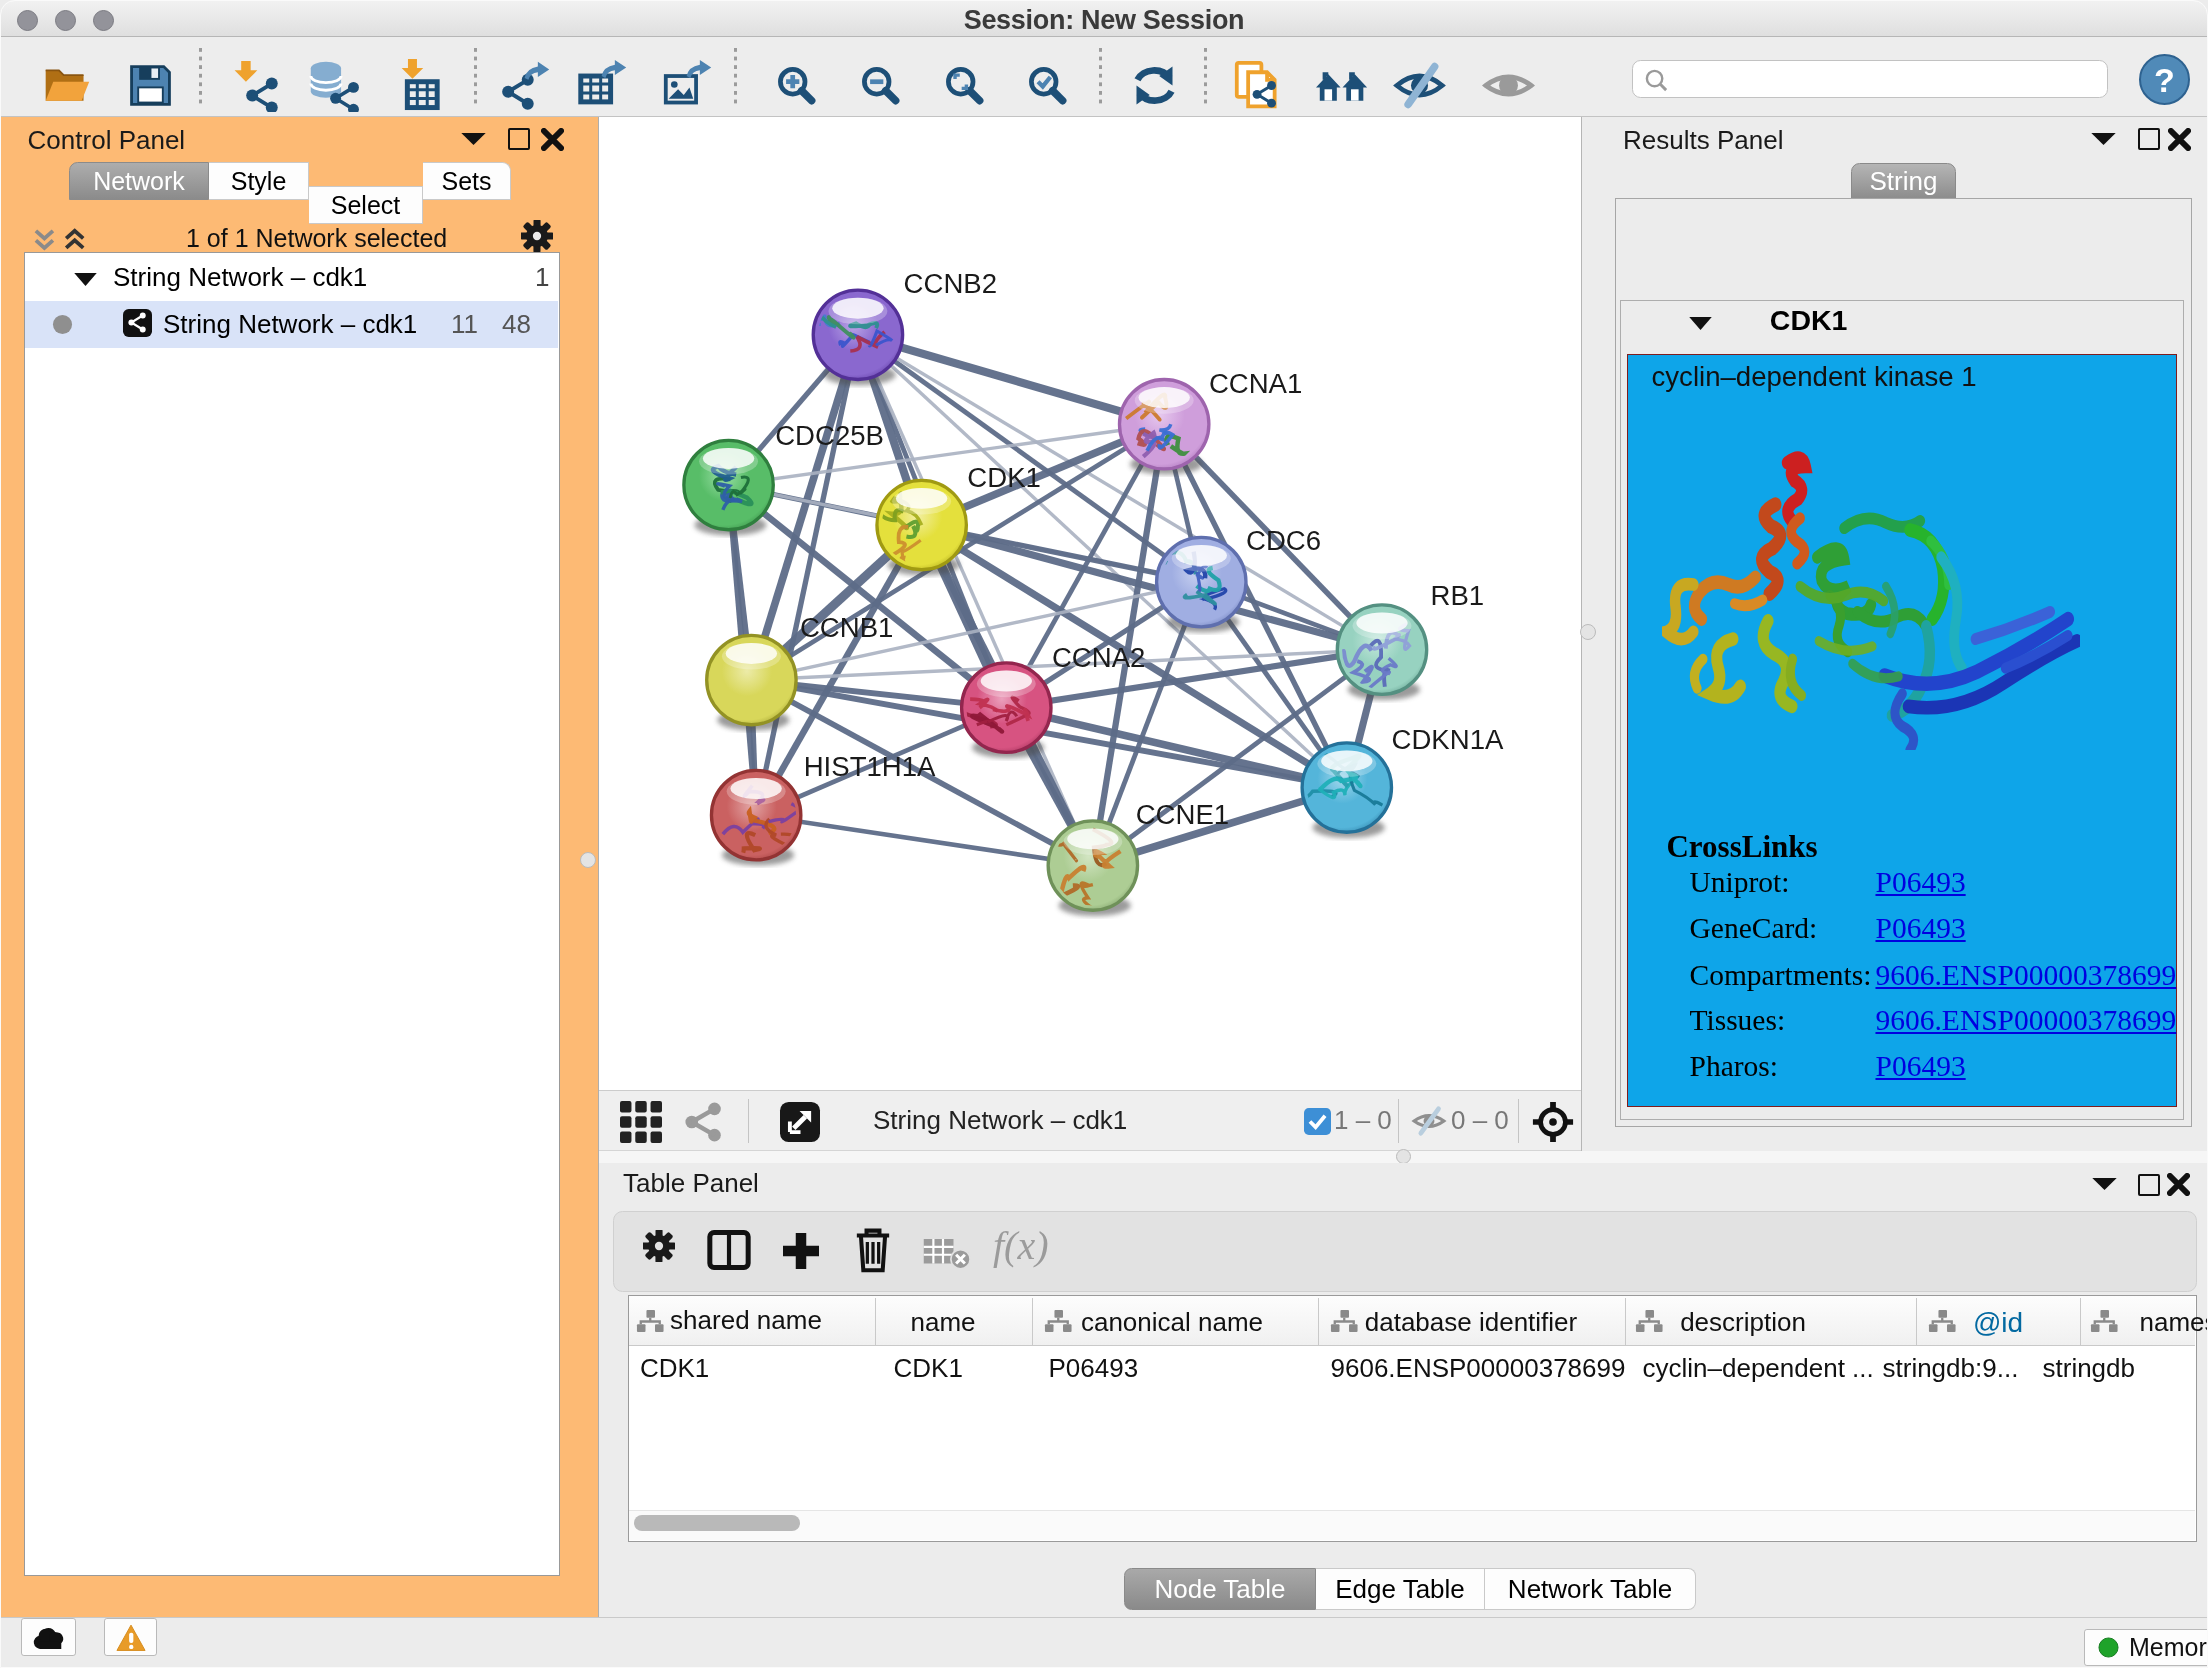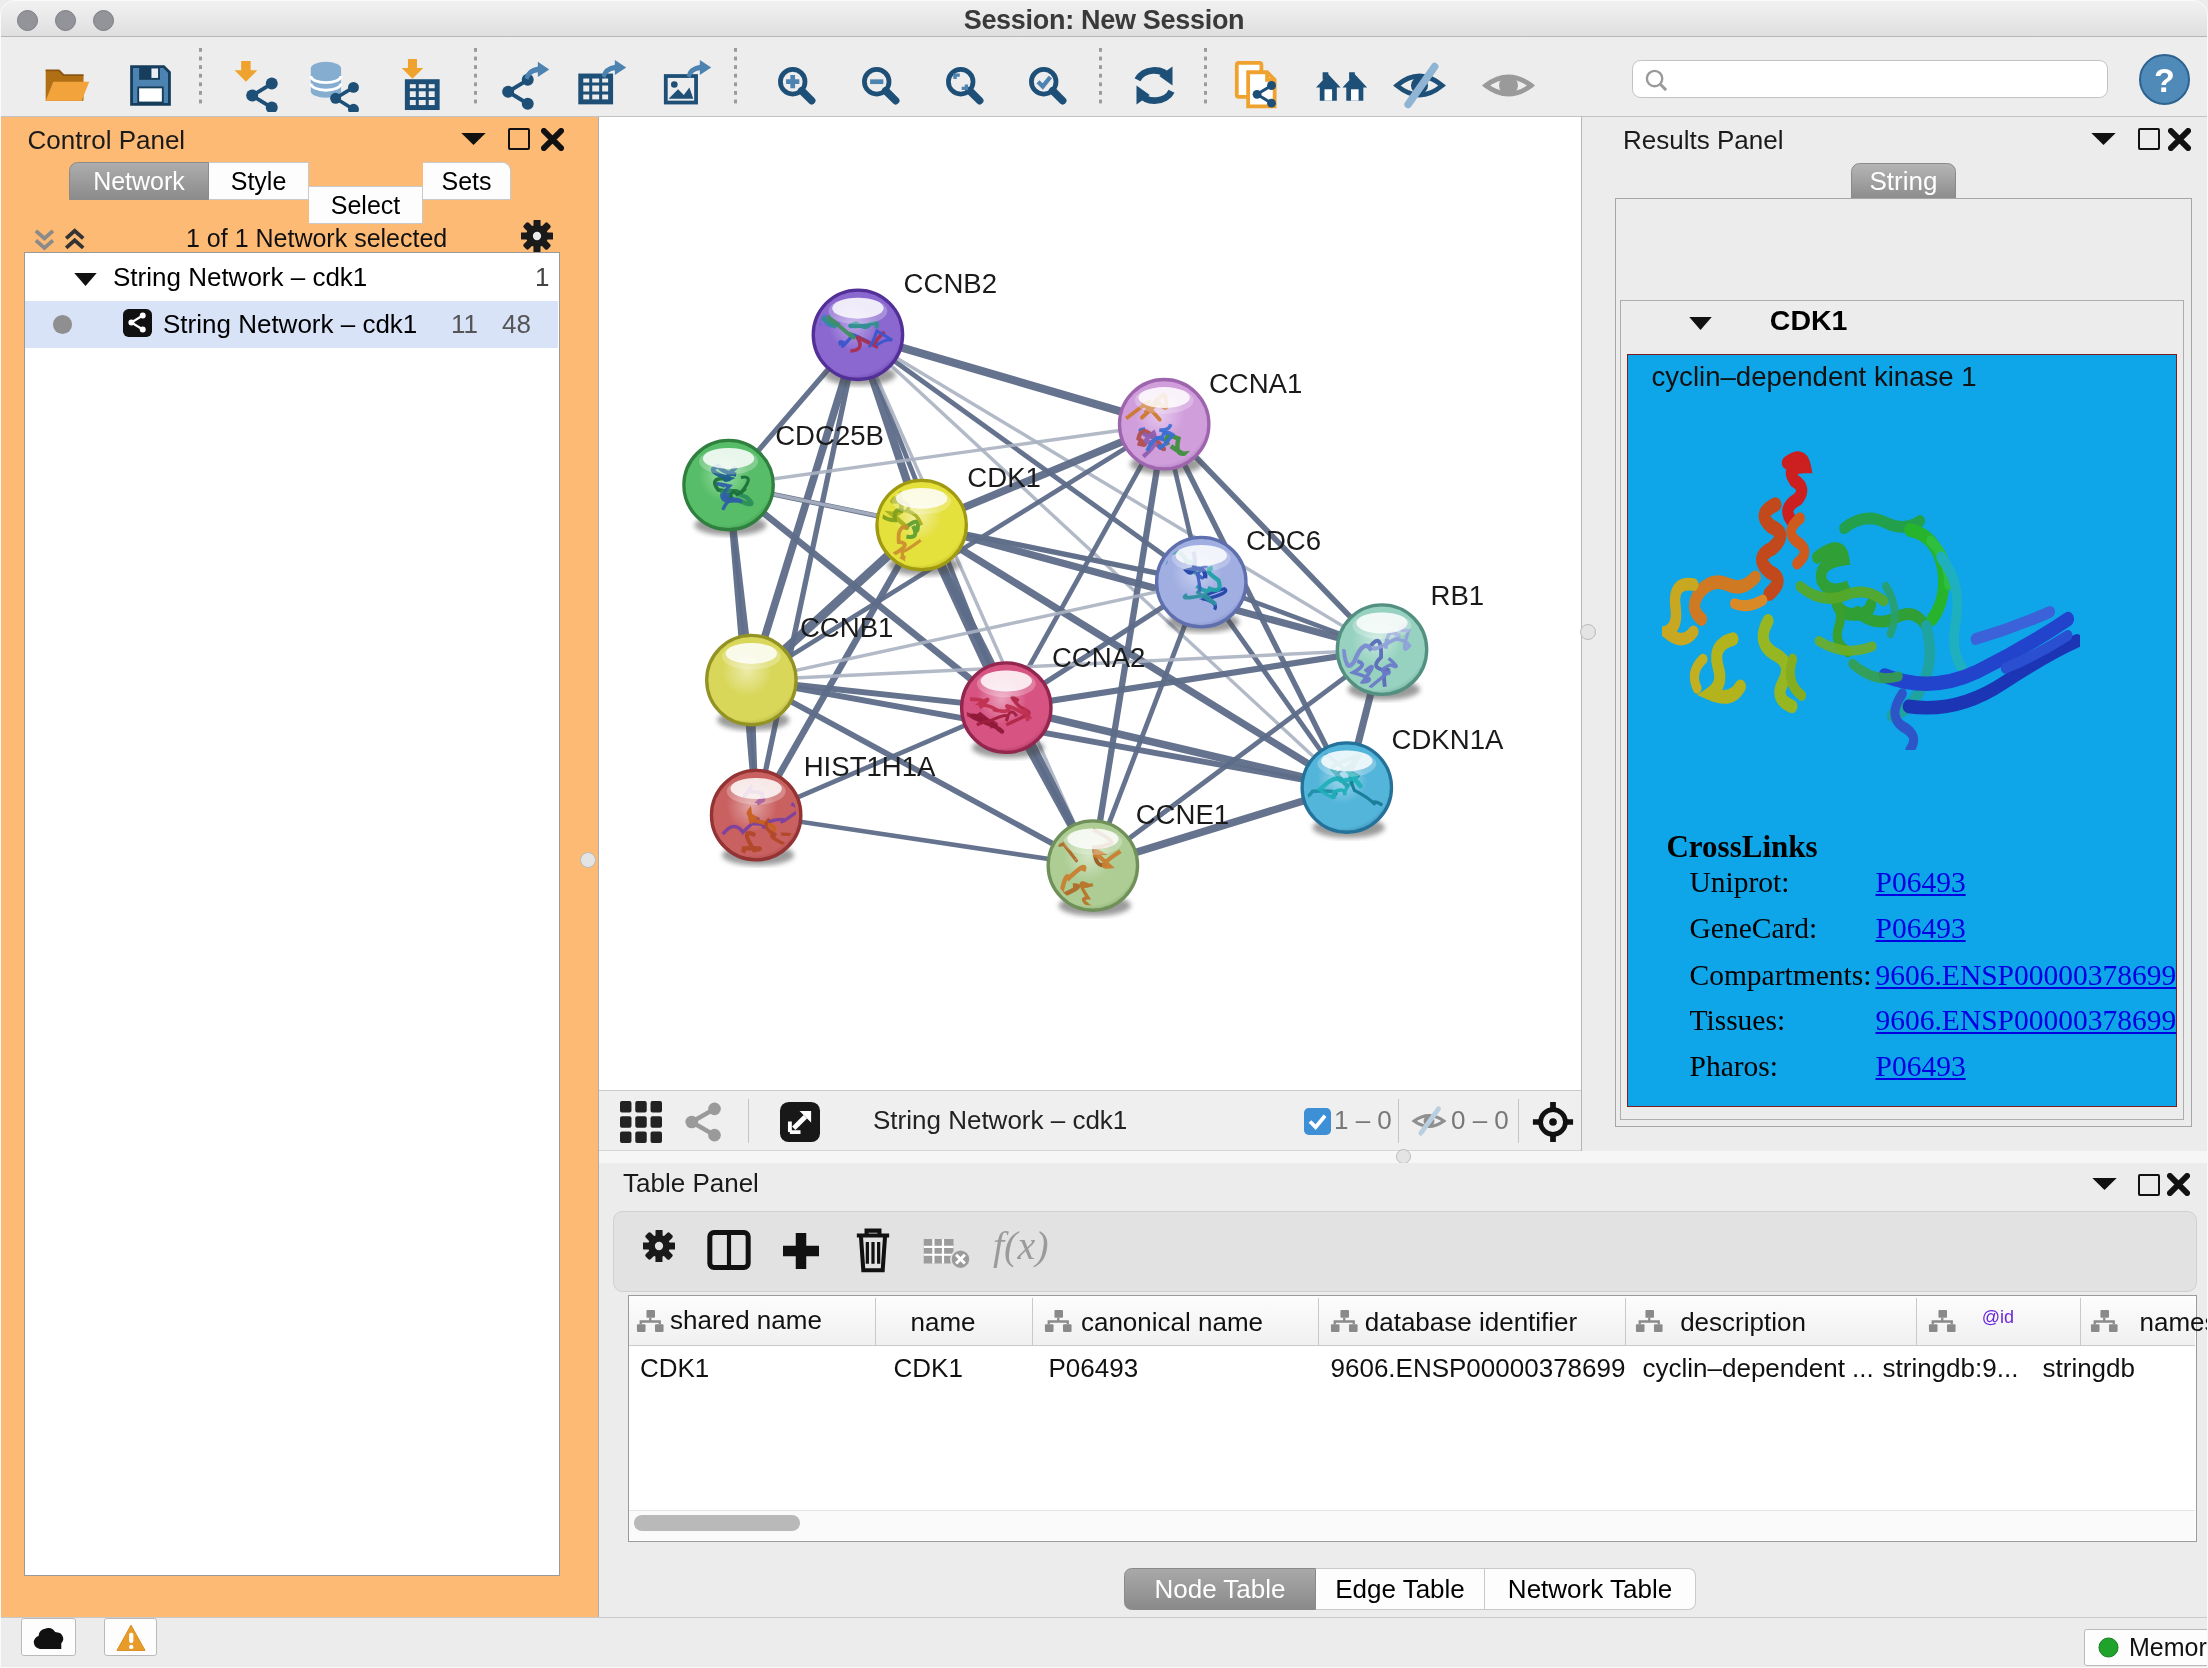--- a/index.html
+++ b/index.html
@@ -758,21 +758,21 @@
       </svg>
       <div style="position:absolute; left:972px; top:10.5px; width:285px; text-align:center; font-size:26px; color:#111;">description</div>
       <svg style="position:absolute; left:1299px; top:13.3px;" width="28.5" height="25" viewBox="0 0 30 26">
         <g fill="#8a8a8a">
           <rect x="11" y="1" width="9" height="8" rx="1"></rect>
           <rect x="1" y="16" width="9" height="8" rx="1"></rect>
           <rect x="20" y="16" width="9" height="8" rx="1"></rect>
           <path d="M15,9 V13 M5,16 V13 H25 V16" stroke="#8a8a8a" stroke-width="2.4" fill="none"></path>
         </g>
       </svg>
-      <div style="position:absolute; left:1227px; top:10.5px; width:285px; text-align:center; font-size:18px; color:#6d28d9;">@id</div>
+      <div style="position:absolute; left:1227px; top:10.5px; width:285px; text-align:center; font-size:28px; color:#0369a1;">@id</div>
       <svg style="position:absolute; left:1461px; top:13.3px;" width="28.5" height="25" viewBox="0 0 30 26">
         <g fill="#8a8a8a">
           <rect x="11" y="1" width="9" height="8" rx="1"></rect>
           <rect x="1" y="16" width="9" height="8" rx="1"></rect>
           <rect x="20" y="16" width="9" height="8" rx="1"></rect>
           <path d="M15,9 V13 M5,16 V13 H25 V16" stroke="#8a8a8a" stroke-width="2.4" fill="none"></path>
         </g>
       </svg>
       <div style="position:absolute; left:1511px; top:10.5px; font-size:26px; color:#111; white-space:nowrap;">namespace</div>
       <div style="position:absolute; left:11.4px; top:57px; font-size:26px; color:#111;">CDK1</div>

